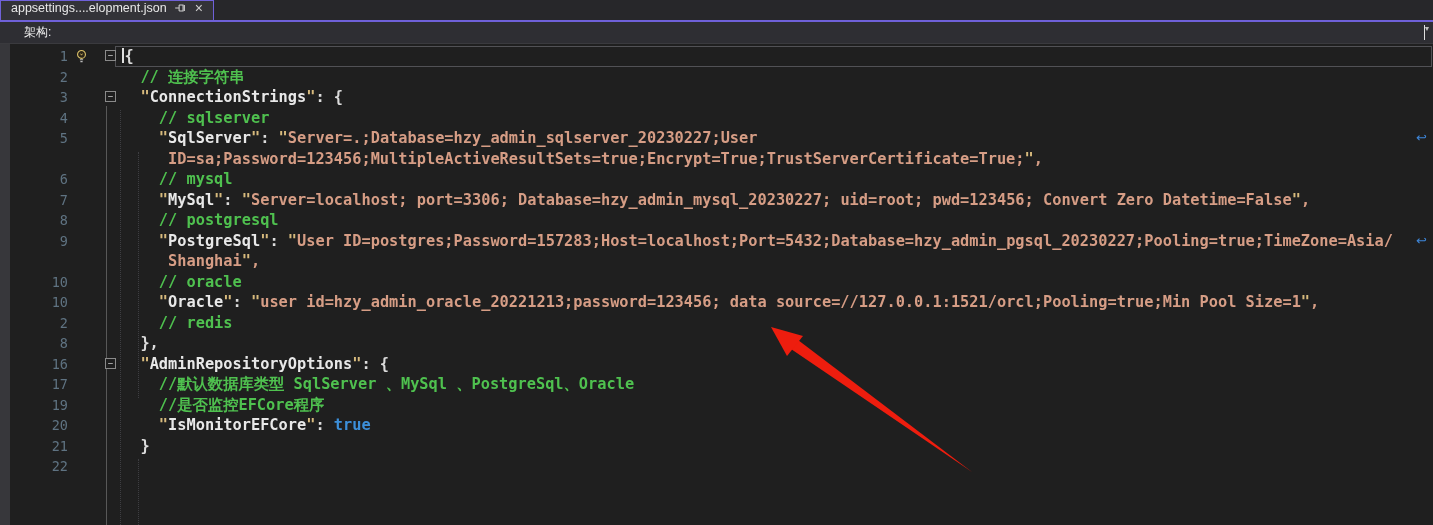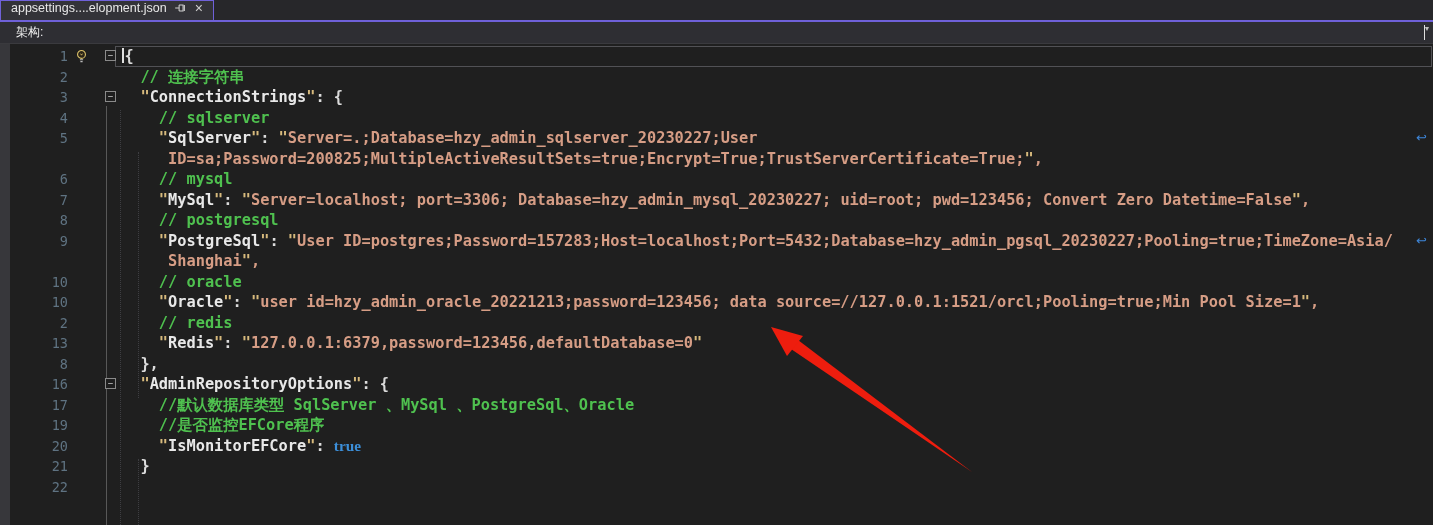--- a/index.html
+++ b/index.html
@@ -11,21 +11,21 @@
             border-bottom:2px solid var(--accent);display:flex;align-items:stretch;}
   .tab{display:flex;align-items:flex-start;gap:6px;padding:0 8px 0 10px;
        background:var(--tab-bg);border:1px solid var(--accent);border-bottom:none;
        color:#e8e8e8;font-size:12.5px;}
   .tab .pin svg{display:block;}
   .tab .close{color:#cfcfcf;font-size:14px;line-height:14px;padding:0 2px;cursor:default;}
 
   
   .schemabar{height:21px;background:var(--bar-bg);display:flex;align-items:center;
              border-bottom:1px solid #3a3a3e;color:#f0f0f0;font-size:12px;}
-  .schemabar .lbl{margin:0 10px 0 16px;white-space:nowrap;}
+  .schemabar .lbl{margin:0 10px 0 24px;white-space:nowrap;}
   .schemabar .combo{flex:1;display:flex;justify-content:flex-end;align-items:center;height:100%;}
   .schemabar .caret{color:#bdbdbd;font-size:7px;margin-right:8px;}
 
   
   .editor{position:relative;height:481px;background:var(--editor-bg);overflow:hidden;}
   .leftstrip{position:absolute;left:0;top:0;bottom:0;width:10px;background:#37373b;}
   .guides{position:absolute;z-index:0;border-left:1px dotted var(--guide);}
   #guide1{left:120px;top:66px;height:451px;}
   #guide2a{left:138px;top:108px;height:246px;}
   #guide2b{left:138px;top:415px;height:82px;}
@@ -46,21 +46,21 @@
   .code{position:relative;flex:1;white-space:pre;font-family:"DejaVu Sans Mono",monospace;
         font-size:15.3px;font-weight:700;color:var(--punct);}
   .ind{display:inline-block;}
   .caret{display:inline-block;width:1.5px;height:15px;background:#e0e0e0;
          vertical-align:-2px;margin-right:1px;}
   .t-c{color:var(--comment);}
   .t-q{color:var(--quote);}
   .t-k{color:var(--key);}
   .t-p{color:var(--punct);}
   .t-s{color:var(--string);margin-top:27px;}
-  .t-b{color:var(--keyword);font-family:Liberation Serif, serif;}
+  .t-b{color:var(--keyword);}
   .wrapglyph{position:absolute;right:6px;top:0;color:#3e86d8;font-weight:400;
              font-family:"DejaVu Sans",sans-serif;font-size:13px;}
   #arrow{position:absolute;left:0;top:0;z-index:5;pointer-events:none;}
 </style>
 </head>
 <body>
 
 <div id="app">
 
   <div class="tabstrip">
@@ -126,21 +126,21 @@
         <div class="row">
           <span class="ln">5</span>
           <span class="bulbslot"></span>
           <span class="foldslot"></span>
           <span class="code"><span class="ind" style="width: 4ch;"></span><span class="t-q">"</span><span class="t-k">SqlServer</span><span class="t-q">"</span><span class="t-p">: </span><span class="t-q">"</span><span class="t-s">Server=.;Database=hzy_admin_sqlserver_20230227;User</span><span class="wrapglyph">↩</span></span>
         </div>
         <div class="row">
           <span class="ln"></span>
           <span class="bulbslot"></span>
           <span class="foldslot"></span>
-          <span class="code"><span class="ind" style="width: 5ch;"></span><span class="t-s">ID=sa;Password=200825;MultipleActiveResultSets=true;Encrypt=True;TrustServerCertificate=True;</span><span class="t-q">"</span><span class="t-s">,</span></span>
+          <span class="code"><span class="ind" style="width: 5ch;"></span><span class="t-s">ID=sa;Password=123456;MultipleActiveResultSets=true;Encrypt=True;TrustServerCertificate=True;</span><span class="t-q">"</span><span class="t-s">,</span></span>
         </div>
         <div class="row">
           <span class="ln">6</span>
           <span class="bulbslot"></span>
           <span class="foldslot"></span>
           <span class="code"><span class="ind" style="width: 4ch;"></span><span class="t-c">// mysql</span></span>
         </div>
         <div class="row">
           <span class="ln">7</span>
           <span class="bulbslot"></span>
@@ -175,26 +175,20 @@
           <span class="ln">10</span>
           <span class="bulbslot"></span>
           <span class="foldslot"></span>
           <span class="code"><span class="ind" style="width: 4ch;"></span><span class="t-q">"</span><span class="t-k">Oracle</span><span class="t-q">"</span><span class="t-p">: </span><span class="t-q">"</span><span class="t-s">user id=hzy_admin_oracle_20221213;password=123456; data source=//127.0.0.1:1521/orcl;Pooling=true;Min Pool Size=1</span><span class="t-q">"</span><span class="t-s">,</span></span>
         </div>
         <div class="row">
           <span class="ln">2</span>
           <span class="bulbslot"></span>
           <span class="foldslot"></span>
           <span class="code"><span class="ind" style="width: 4ch;"></span><span class="t-c">// redis</span></span>
-        </div>
-        <div class="row">
-          <span class="ln">13</span>
-          <span class="bulbslot"></span>
-          <span class="foldslot"></span>
-          <span class="code"><span class="ind" style="width: 4ch;"></span><span class="t-q">"</span><span class="t-k">Redis</span><span class="t-q">"</span><span class="t-p">: </span><span class="t-q">"</span><span class="t-s">127.0.0.1:6379,password=123456,defaultDatabase=0</span><span class="t-q">"</span></span>
         </div>
         <div class="row">
           <span class="ln">8</span>
           <span class="bulbslot"></span>
           <span class="foldslot"></span>
           <span class="code"><span class="ind" style="width: 2ch;"></span><span class="t-p">},</span></span>
         </div>
         <div class="row">
           <span class="ln">16</span>
           <span class="bulbslot"></span>

